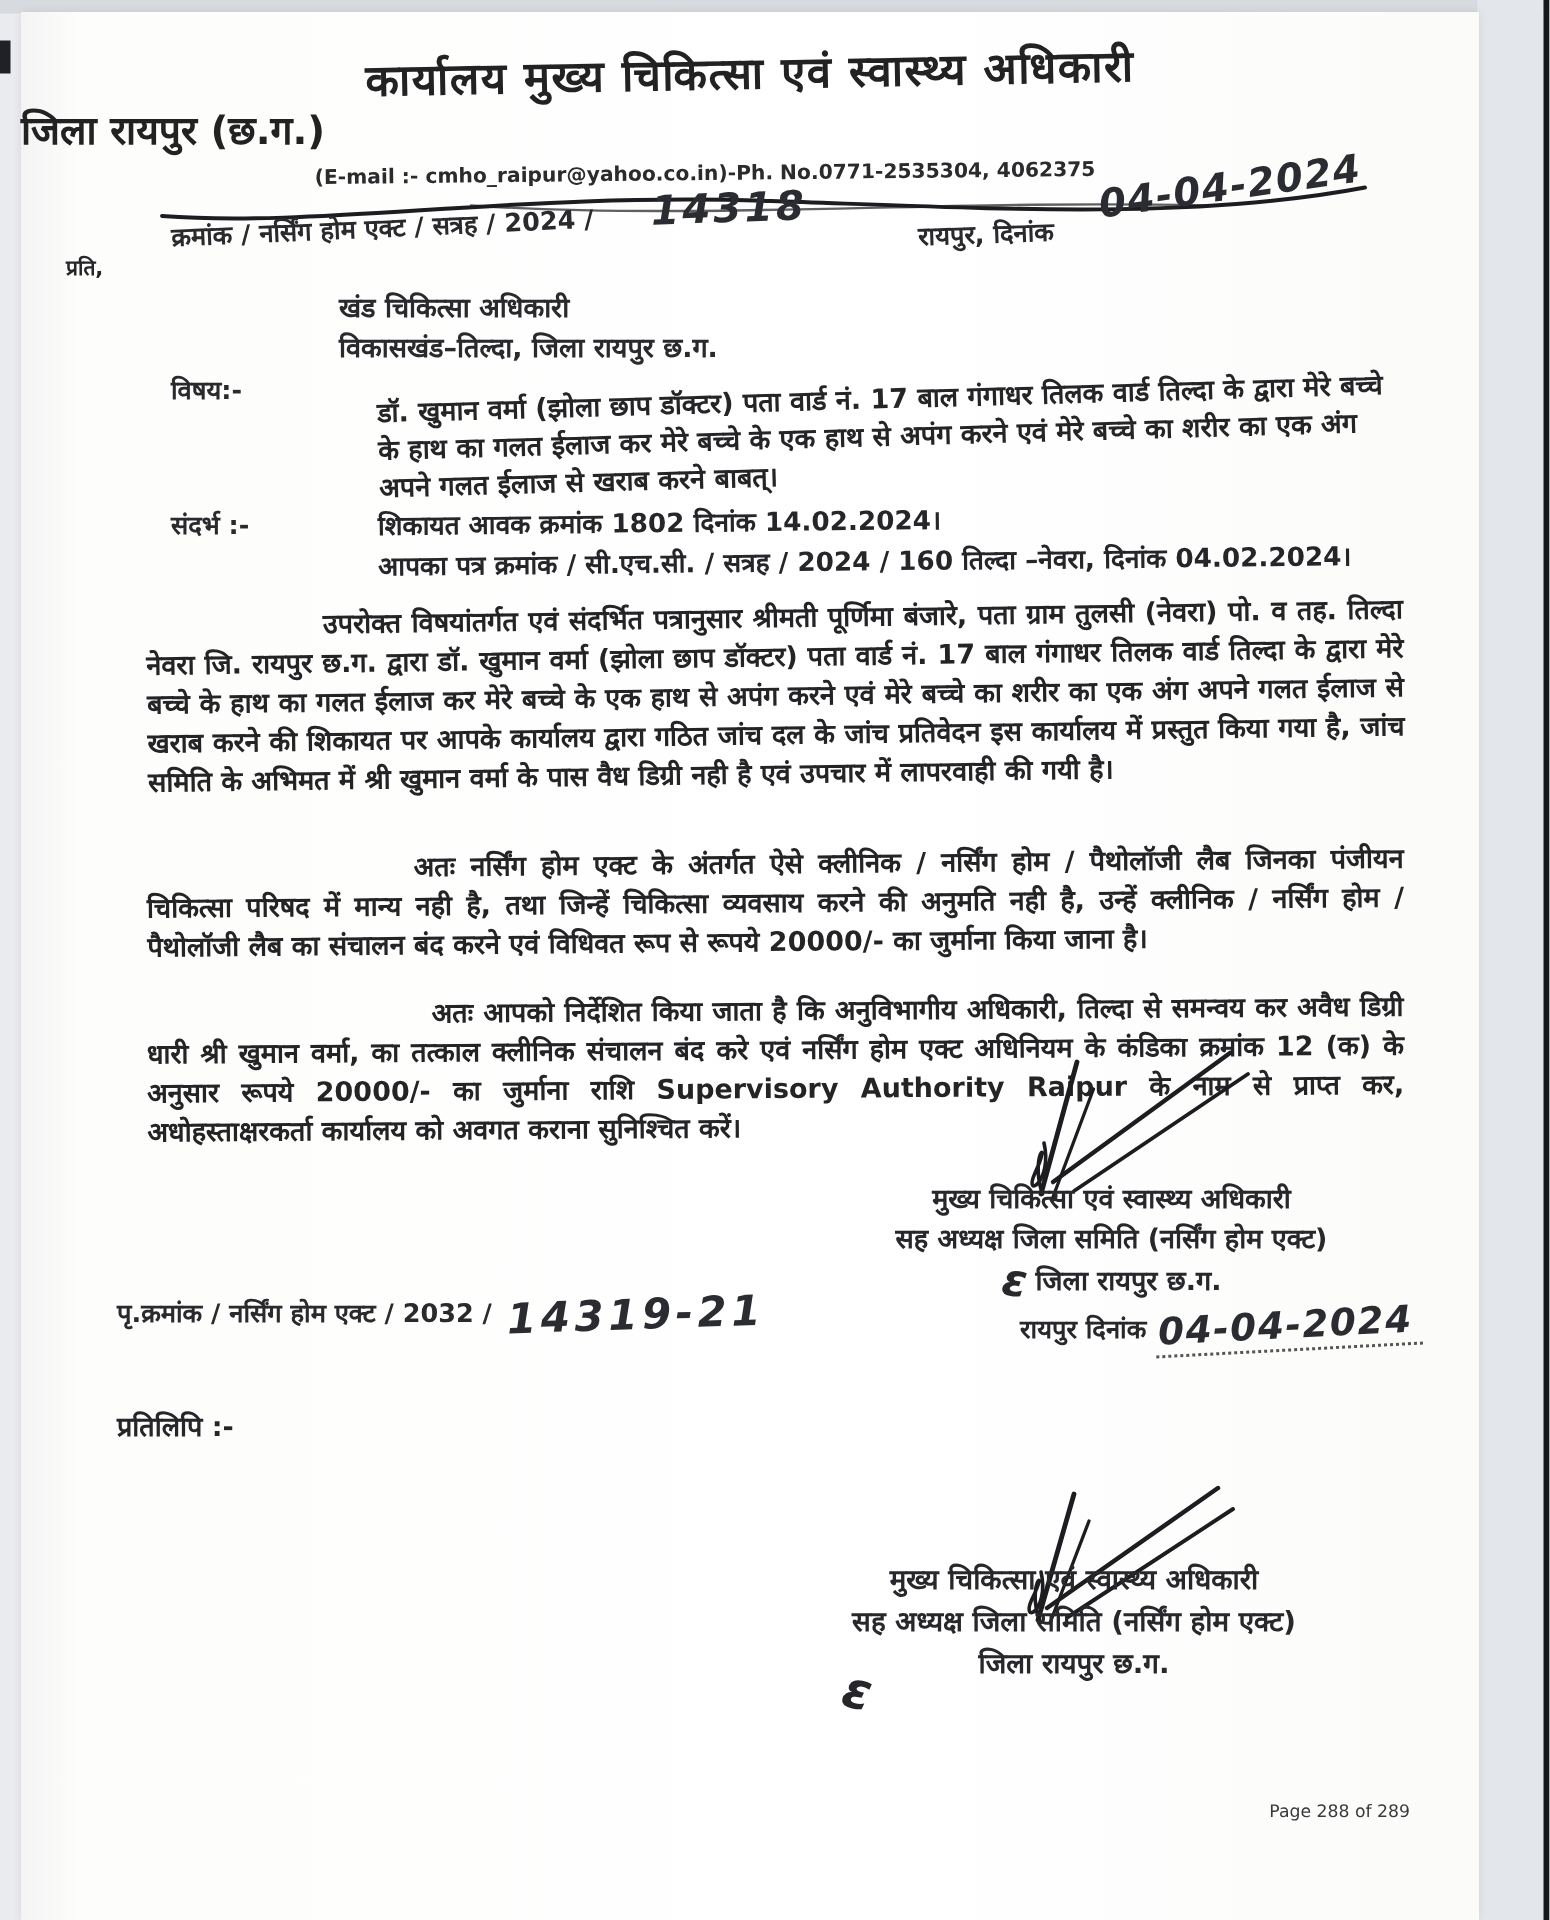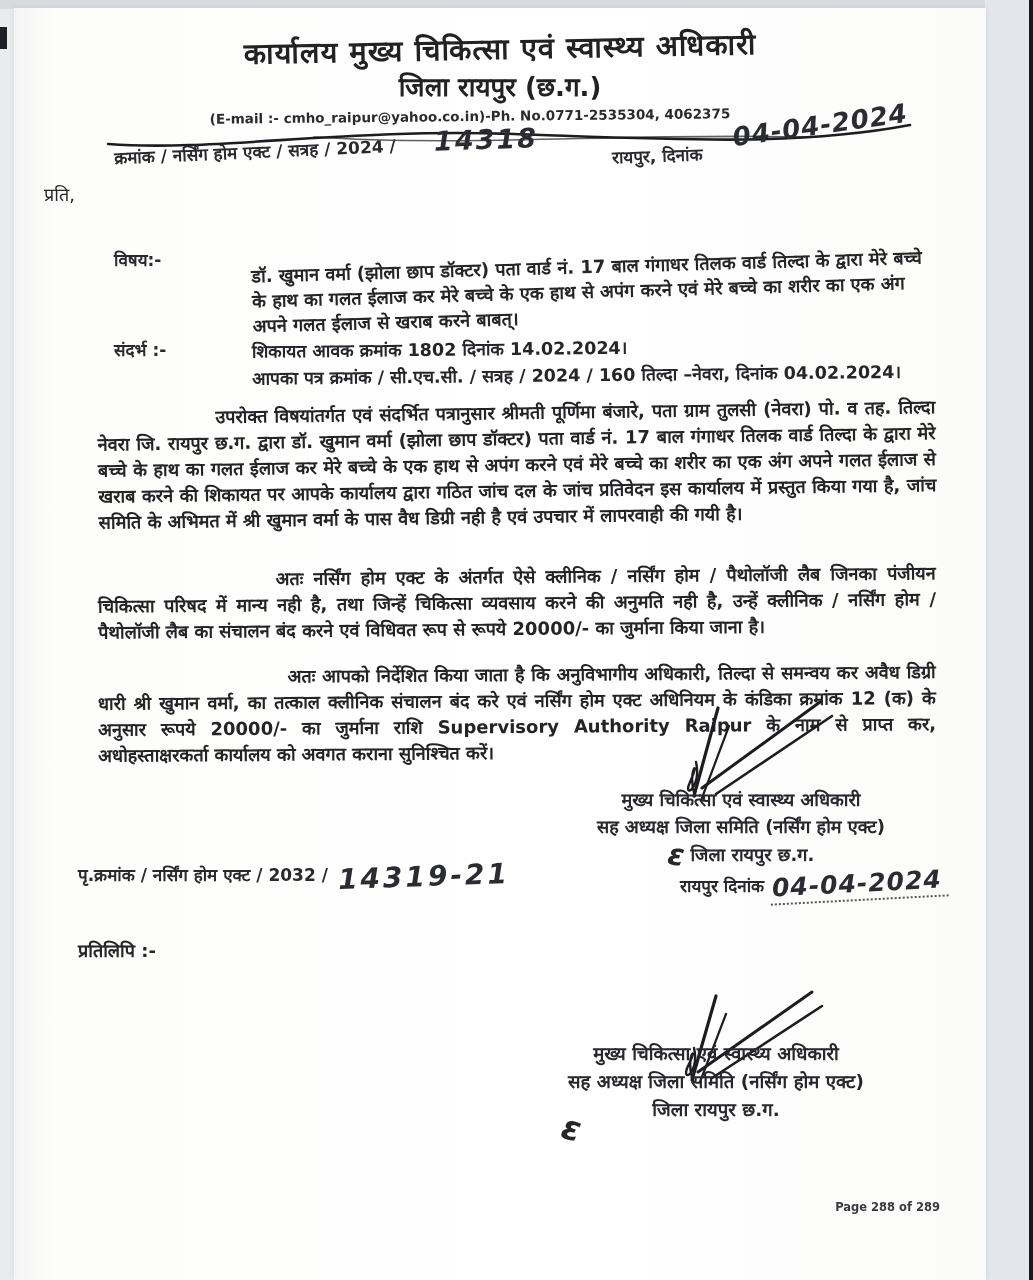--- a/index.html
+++ b/index.html
@@ -16,31 +16,31 @@
   .scan-left-mark { position:absolute; left:0; top:27px; width:7px; height:22px; background:#202126; }
 
   .paper {
     position:absolute; left:14px; top:8px; width:972px; height:1272px;
     background:linear-gradient(90deg,#f4f4f4 0%, #fdfdfc 4%, #ffffff 60%, #fbfbfa 100%);
     box-shadow:0 0 6px rgba(0,0,0,0.08);
   }
   .abs { position:absolute; }
 
   .hdr1 { left:0; right:0; top:20px; text-align:center; font-size:29px; font-weight:bold; transform:rotate(-1.1deg); letter-spacing:1px; color:#222; }
-  .hdr2 { left:0; right:0; top:60px; text-align:center; font-size:26px; font-weight:bold; color:#222; }
+  .hdr2 { left:0; right:0; top:60px; font-size:26px; font-weight:bold; color:#222; }
   .contact { left:0; right:60px; top:100px; text-align:center; font-size:13.5px; font-weight:bold; color:#2b2b2e; transform:rotate(-0.6deg); }
   .swoosh { left:90px; top:112px; }
 
   .label-17 { font-size:17px; font-weight:bold; color:#2a2a2e; }
   .ref-label { left:100px; top:132px; transform:rotate(-2.5deg); }
   .hand { font-style:italic; font-weight:bold; color:#2b2c31; }
   .ref-number { left:420px; top:116px; font-size:27px; transform:rotate(-2deg); letter-spacing:2px; }
   .place-date { left:598px; top:136px; transform:rotate(-2deg); }
   .date-hand-1 { left:718px; top:102px; font-size:26px; transform:rotate(-8deg); letter-spacing:1px; }
-  .prati { left:30px; top:174px; font-size:18px; font-weight:normal; }
+  .prati { left:30px; top:160px; font-size:14px; font-weight:bold; }
 
   .to-block { left:212px; top:184px; font-size:18px; font-weight:bold; line-height:27px; color:#2a2a2e; }
 
   .subject-row { left:100px; top:240px; }
   .subject-text { left:238px; top:246px; width:678px; font-size:18px; font-weight:bold; line-height:25px; transform:rotate(-1.6deg); color:#252528; }
   .sandarbh-label { left:100px; top:330px; }
   .ref-lines { left:238px; top:327px; width:700px; font-size:17.5px; font-weight:bold; line-height:27px; transform:rotate(-0.6deg); }
 
   .para { width:838px; font-size:18px; font-weight:bold; line-height:26px; text-align:justify; color:#242427; }
   .para1 { left:84px; top:392px; text-indent:118px; transform:rotate(-0.8deg); }
@@ -57,21 +57,21 @@
   .endorse-ref { left:64px; top:852px; }
   .endorse-number { font-size:28px; letter-spacing:3px; display:inline-block; transform:rotate(-2deg); margin-left:10px; vertical-align:-5px; }
   .pratilipi { left:64px; top:930px; font-size:18px; font-weight:bold; }
   .copy-list { left:98px; top:916px; width:820px; font-size:18px; font-weight:bold; line-height:31px; list-style-position:outside; padding-left:26px; color:#242428; }
   .copy-list li { padding-left:6px; }
 
   .sig2-scribble { left:626px; top:980px; }
   .sig2 { left:492px; top:1032px; width:420px; text-align:center; font-size:18.5px; font-weight:bold; line-height:28px; color:#28282c; }
   .sig2-initial { left:548px; top:1100px; font-size:34px; font-weight:bold; font-style:italic; transform:rotate(14deg); }
 
-  .page-number { right:46px; top:1192px; font-size:11.5px; font-weight:bold; color:#3a3a3e;margin-left:44px; }
+  .page-number { right:46px; top:1192px; font-size:11.5px; font-weight:normal; color:#3a3a3e;margin-left:44px; }
   .watermark { left:62px; top:1218px; font-size:20px; font-weight:bold; color:#c7ccd4; opacity:0.55; line-height:27px; filter:blur(0.6px); }
 
   svg path { fill:none; stroke:#1d1d21; stroke-linecap:round; }
 </style>
 </head>
 <body>
 
 <div class="scan-top-strip"></div>
 <div class="scan-right-band"></div>
 <div class="scan-right-edge"></div>
@@ -86,20 +86,24 @@
     <path d="M4,24 C110,32 240,8 410,14 C560,19 690,27 806,5" stroke-width="2.6"></path>
     <path d="M210,17 C360,27 520,13 700,17" stroke-width="1.6" opacity="0.7"></path>
   </svg>
 
   <div class="abs label-17 ref-label">क्रमांक / नर्सिंग होम एक्ट / सत्रह / 2024 /</div>
   <div class="abs hand ref-number">14318</div>
   <div class="abs label-17 place-date">रायपुर, दिनांक</div>
   <div class="abs hand date-hand-1">04-04-2024</div>
 
   <div class="abs prati">प्रति,</div>
+  <div class="abs to-block">
+    <div>खंड चिकित्सा अधिकारी</div>
+    <div>विकासखंड–तिल्दा, जिला रायपुर छ.ग.</div>
+  </div>
 
   <div class="abs label-17 subject-row">विषय:-</div>
   <div class="abs subject-text">डॉ. खुमान वर्मा (झोला छाप डॉक्टर) पता वार्ड नं. 17 बाल गंगाधर तिलक वार्ड तिल्दा के द्वारा मेरे बच्चे के हाथ का गलत ईलाज कर मेरे बच्चे के एक हाथ से अपंग करने एवं मेरे बच्चे का शरीर का एक अंग अपने गलत ईलाज से खराब करने बाबत्।</div>
 
   <div class="abs label-17 sandarbh-label">संदर्भ :-</div>
   <div class="abs ref-lines">
     <div>शिकायत आवक क्रमांक 1802 दिनांक 14.02.2024।</div>
     <div>आपका पत्र क्रमांक / सी.एच.सी. / सत्रह / 2024 / 160 तिल्दा –नेवरा, दिनांक 04.02.2024।</div>
   </div>
 

